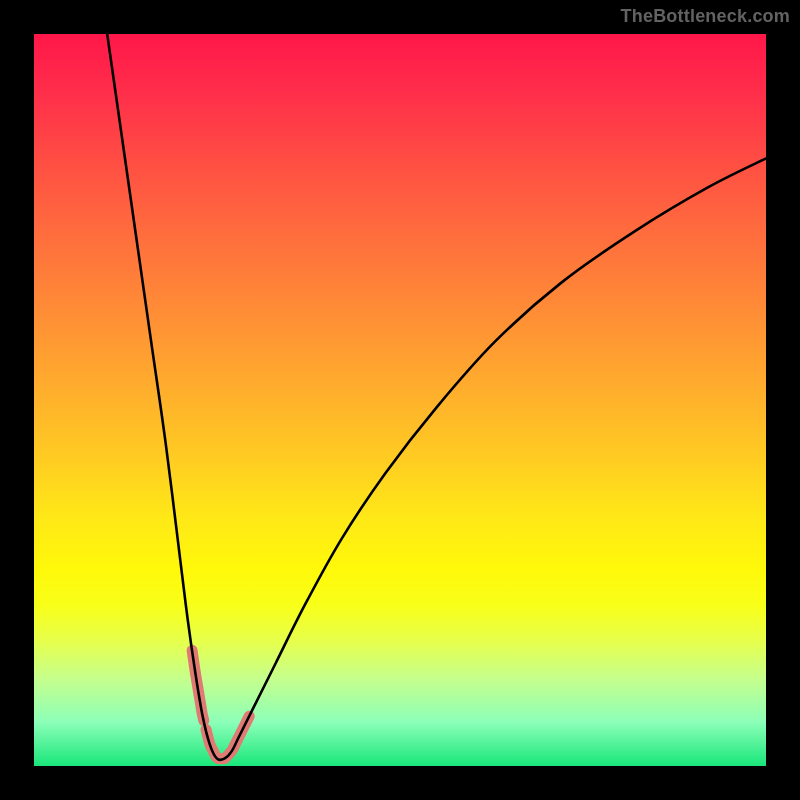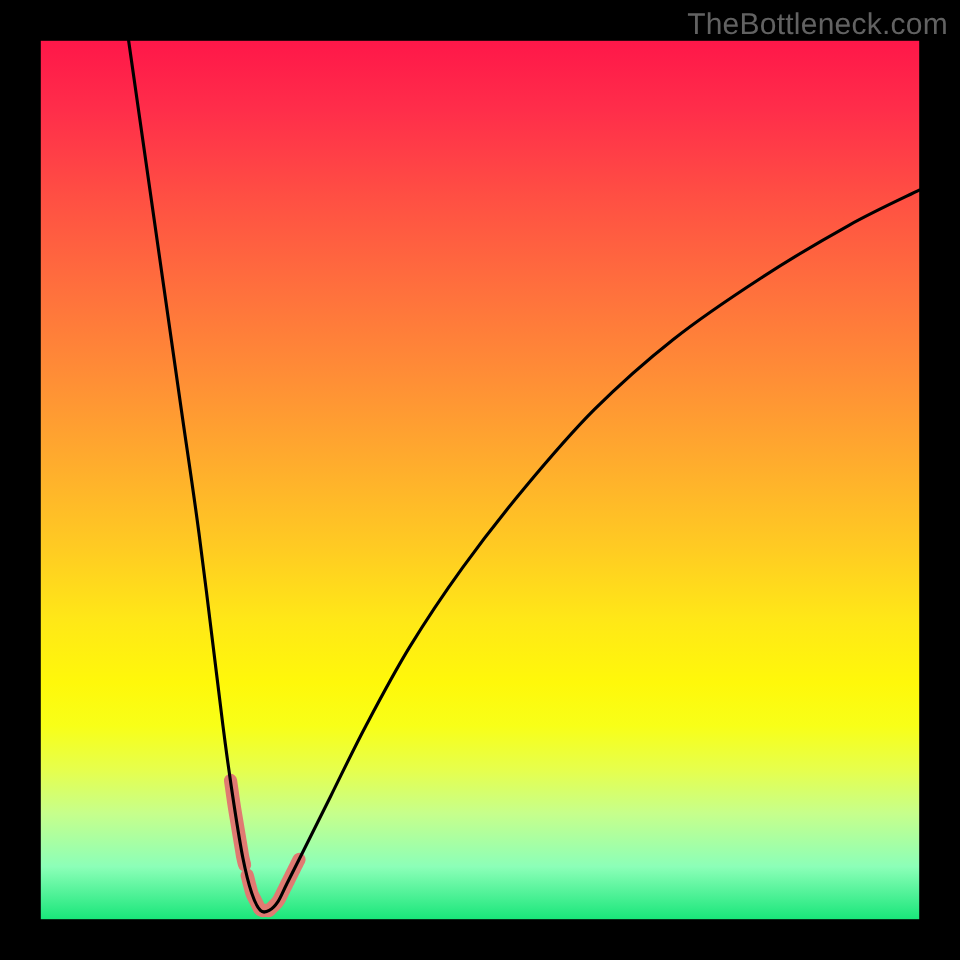--- a/index.html
+++ b/index.html
@@ -41,22 +41,22 @@
       #c6ff8c 88%,
       #8cffb8 94%,
       #19e67a 100%
     );
   }
   .watermark {
     position: absolute;
     top: 6px;
     right: 10px;
     color: #626262;
-    font-size: 25px;
-    font-weight: 400;
+    font-size: 18px;
+    font-weight: 700;
     letter-spacing: 0.2px;
     user-select: none;
   }
   svg.curve {
     position: absolute;
     left: 0;
     top: 0;
     width: 732px;
     height: 732px;
     overflow: visible;

